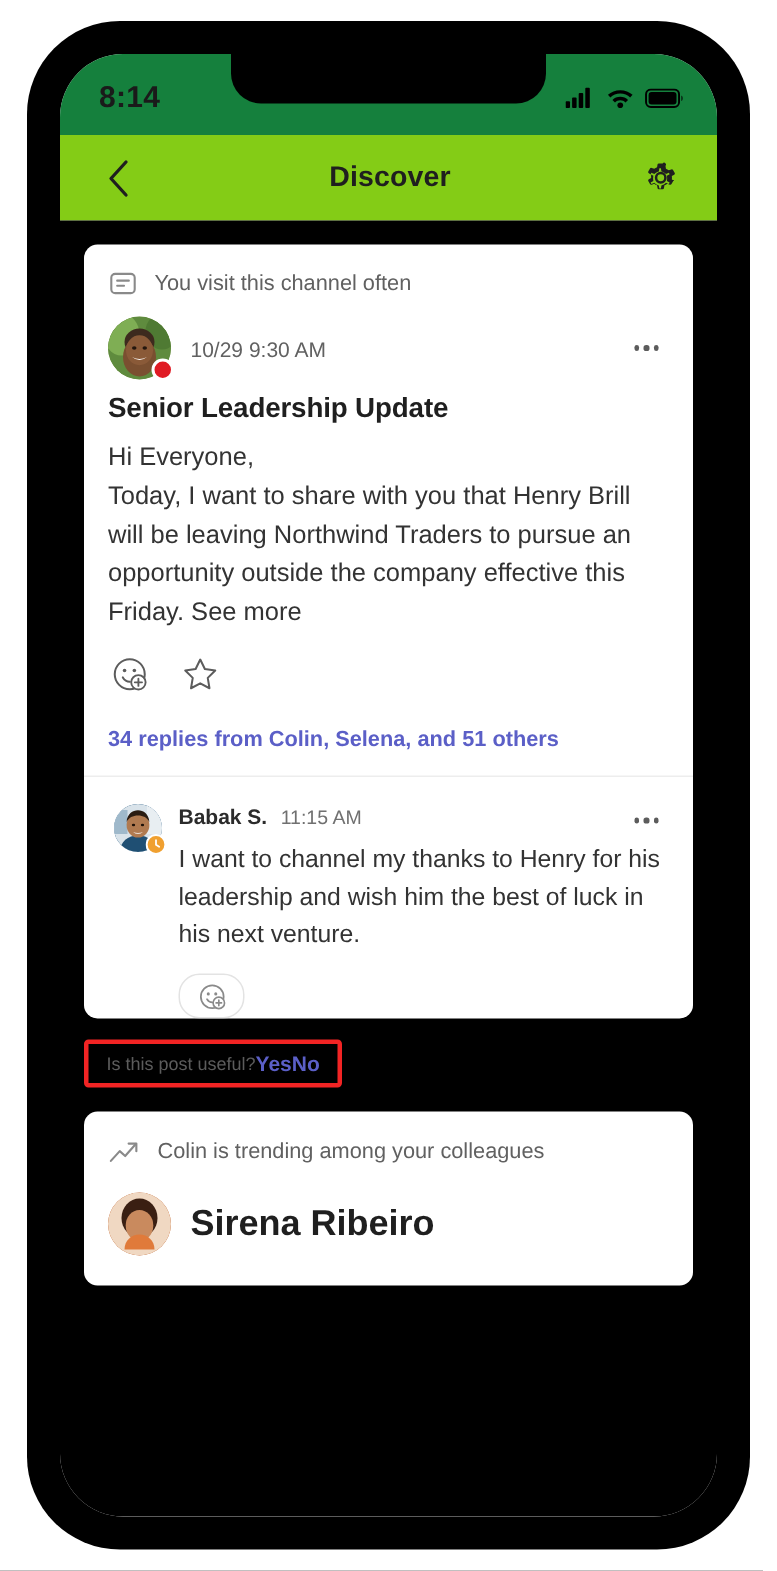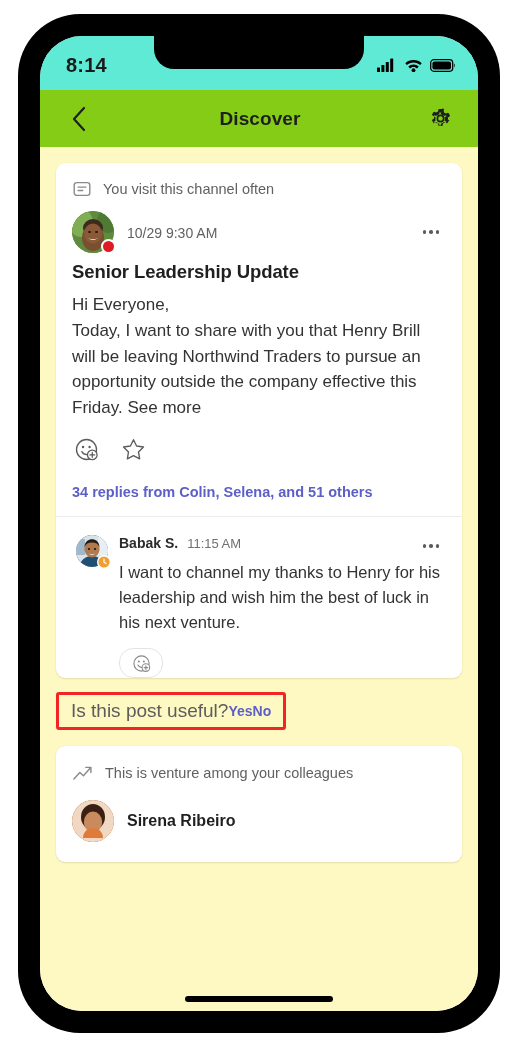--- a/index.html
+++ b/index.html
@@ -47,21 +47,21 @@
     background: #000000;
     border-bottom-left-radius: 20px;
     border-bottom-right-radius: 20px;
     z-index: 40;
   }
 
   
   .statusbar {
     position: relative;
     height: 54px;
-    background: #5eead4;
+    background: #15803d;
     display: flex;
     align-items: center;
     justify-content: space-between;
     padding: 0 22px 0 26px;
     box-sizing: border-box;
     z-index: 30;
   }
   .status-time {
     font-size: 20px;
     font-weight: bold;
@@ -102,21 +102,21 @@
     cursor: pointer;
   }
 
   
   .content {
     position: absolute;
     top: 111px;
     left: 0;
     right: 0;
     bottom: 0;
-    background: #fef9c3;
+    background: #000000;
     overflow: hidden;
   }
 
   .card {
     background: #ffffff;
     border-radius: 9px;
     margin: 16px 16px 0 16px;
     box-shadow: 0 1px 2px rgba(0,0,0,0.10), 0 0 1px rgba(0,0,0,0.08);
     overflow: hidden;
   }
@@ -328,21 +328,21 @@
   .feedback-wrap {
     margin: 14px 0 0 16px;
     display: inline-flex;
     align-items: center;
     border: 3px solid #f22424;
     border-radius: 3px;
     padding: 5px 12px;
     box-sizing: border-box;
   }
   .feedback-q {
-    font-size: 19px;
+    font-size: 12px;
     color: #5c5c5c;
   }
   .feedback-btn {
     font-size: 14px;
     font-weight: bold;
     color: #5b5fc7;
     cursor: pointer;
   }
 
   
@@ -364,21 +364,21 @@
   .trend-avatar {
     width: 42px;
     height: 42px;
     border-radius: 50%;
     background: #c4703c;
     flex: none;
     overflow: hidden;
   }
   .trend-name {
     margin-left: 13px;
-    font-size: 16px;
+    font-size: 24px;
     font-weight: bold;
     color: #1f1f1f;
   }
 
   
   .home-indicator {
     position: absolute;
     bottom: 9px;
     left: 50%;
     transform: translateX(-50%);
@@ -567,21 +567,21 @@
         <span class="feedback-btn">No</span>
       </div>
 
       
       <div class="card" style="margin-top:16px;">
         <div class="trend-row">
           <svg width="21" height="18" viewBox="0 0 22 18">
             <path d="M2 15.2L8.2 8.4l3.8 3.4L19.4 3.4" fill="none" stroke="#8a8a8a" stroke-width="1.5" stroke-linecap="round" stroke-linejoin="round"></path>
             <path d="M14.4 3.1h5.4v5.3" fill="none" stroke="#8a8a8a" stroke-width="1.5" stroke-linecap="round" stroke-linejoin="round"></path>
           </svg>
-          <span class="trend-text">This is venture among your colleagues</span>
+          <span class="trend-text">Colin is trending among your colleagues</span>
         </div>
         <div class="trend-author">
           <div class="trend-avatar">
             <svg width="42" height="42" viewBox="0 0 42 42">
               <defs>
                 <clipPath id="av3">
                     <circle cx="21" cy="21" r="21"></circle>
                   </clipPath>
               </defs>
               <g clip-path="url(#av3)">

